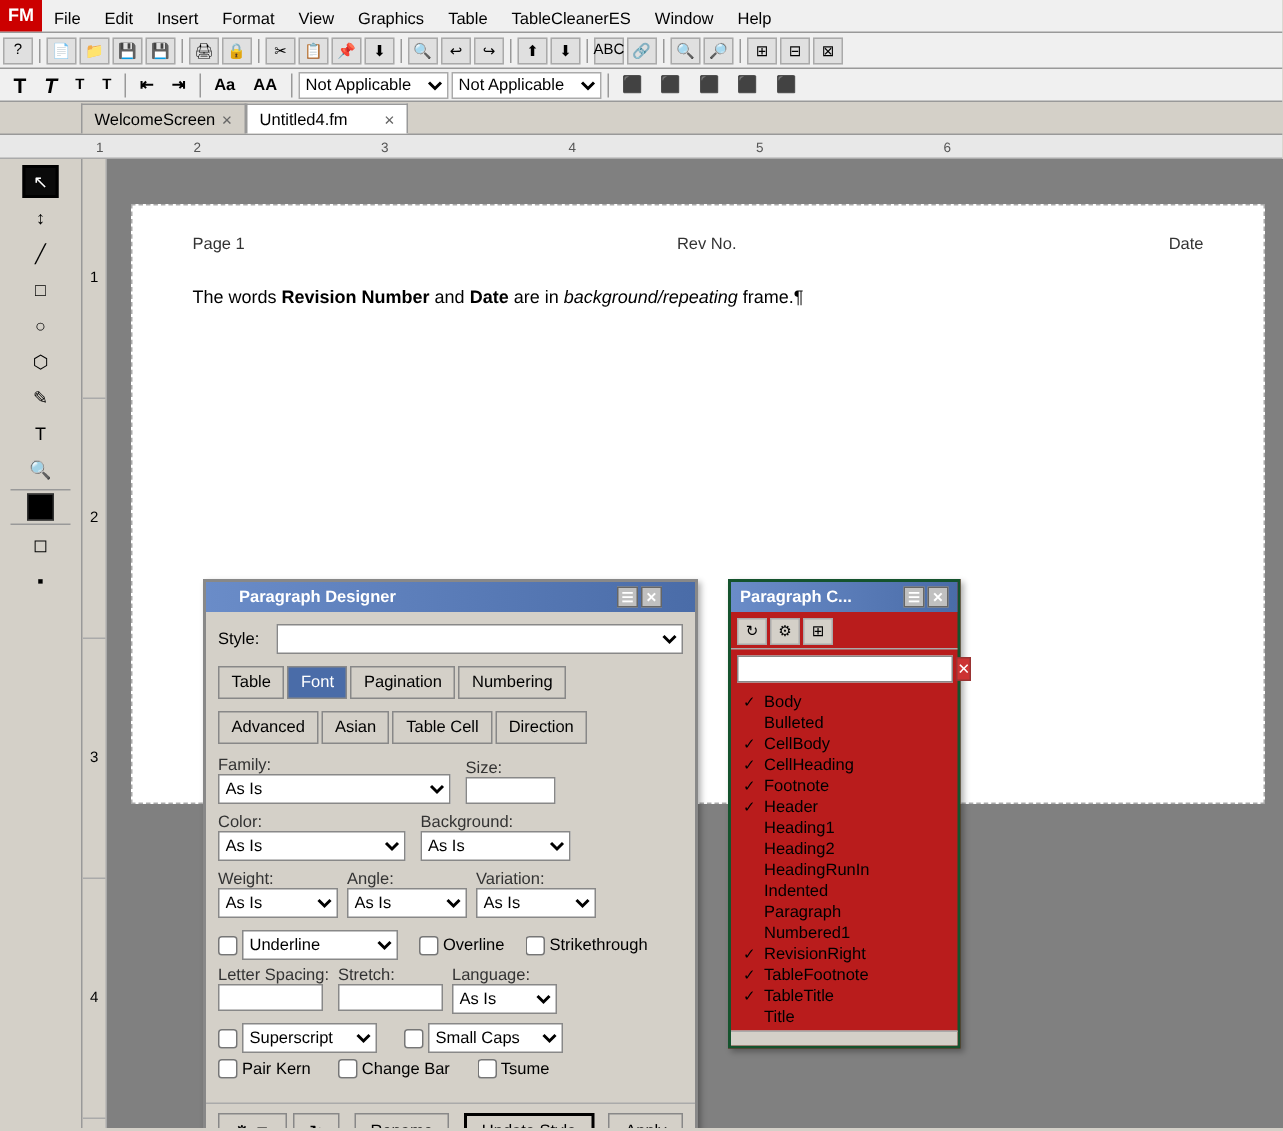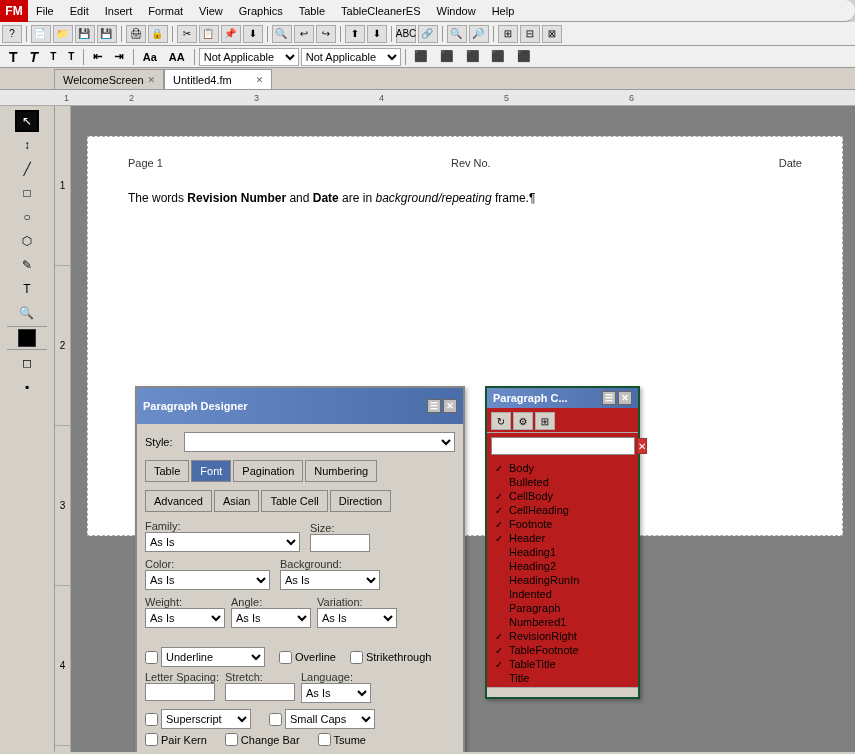--- a/index.html
+++ b/index.html
@@ -1,19 +1,19 @@
 <!DOCTYPE html>
 <html><head>
   <meta charset="utf-8">
   <style>
     * { box-sizing: border-box; margin: 0; padding: 0; }
     body { font-family: Arial, sans-serif; font-size: 11px; background: #d4d0c8; width: 855px; height: 754px; overflow: hidden; }
 
     
-    .menu-bar { background: #f0f0f0; border-bottom: 1px solid #999; display: flex; align-items: center; height: 22px; border-radius: 10px; }
+    .menu-bar { background: #f0f0f0; border-bottom: 1px solid #999; display: flex; align-items: flex-end; height: 22px; }
     .menu-bar-logo { width: 28px; height: 22px; background: #cc0000; display: flex; align-items: center; justify-content: center; color: white; font-weight: bold; font-size: 12px; }
     .menu-item { padding: 2px 8px; cursor: pointer; font-size: 11px; }
 
     
     .toolbar { background: #f0f0f0; border-bottom: 1px solid #999; height: 24px; display: flex; align-items: center; padding: 0 2px; gap: 2px; }
     .toolbar-btn { width: 20px; height: 18px; background: #e0e0e0; border: 1px solid #aaa; display: flex; align-items: center; justify-content: center; cursor: pointer; font-size: 10px; }
     .toolbar-separator { width: 1px; height: 16px; background: #999; margin: 0 2px; }
 
     
     .tabs-bar { background: #d4d0c8; display: flex; align-items: flex-end; height: 22px; padding-left: 54px; border-bottom: 1px solid #999; }
@@ -34,21 +34,21 @@
     .color-box { width: 18px; height: 18px; background: black; border: 1px solid #333; }
 
     
     .doc-area { flex: 1; background: #808080; overflow: auto; position: relative; }
     .doc-page { background: white; margin: 20px auto; width: 756px; min-height: 400px; padding: 20px 40px; position: relative; font-size: 12px; }
     .page-header { display: flex; justify-content: space-between; margin-bottom: 20px; font-size: 11px; color: #333; }
     .doc-content { font-size: 12px; line-height: 1.6; }
 
     
     .para-designer { position: absolute; top: 280px; left: 80px; width: 330px; background: #d4d0c8; border: 2px solid #888; box-shadow: 2px 2px 4px rgba(0,0,0,0.3); z-index: 100; }
-    .dialog-titlebar { background: linear-gradient(to right, #6a8cc8, #4a6ca8); color: white; padding: 3px 6px; display: flex; justify-content: space-between; align-items: center; font-size: 11px; font-weight: bold; height: 36px; }
+    .dialog-titlebar { background: linear-gradient(to right, #6a8cc8, #4a6ca8); color: white; padding: 3px 22px; display: flex; justify-content: space-between; align-items: center; font-size: 11px; font-weight: bold; height: 20px; }
     .dialog-title-btns { display: flex; gap: 2px; }
     .title-btn { width: 14px; height: 14px; background: #c0c0c0; border: 1px solid #666; display: flex; align-items: center; justify-content: center; font-size: 9px; cursor: pointer; }
 
     .dialog-body { padding: 8px; }
     .style-row { display: flex; align-items: center; margin-bottom: 8px; gap: 4px; }
     .style-label { font-size: 11px; width: 35px; }
     .style-dropdown { flex: 1; height: 20px; border: 1px solid #888; background: white; font-size: 11px; }
 
     .tabs-row { display: flex; gap: 2px; margin-bottom: 8px; }
     .dialog-tab { padding: 3px 8px; font-size: 11px; border: 1px solid #888; background: #d4d0c8; cursor: pointer; height: 22px; }
@@ -283,21 +283,21 @@
             </select>
           </div>
           <div>
             <div class="form-label">Background:</div>
             <select class="form-select" style="width:100px;">
               <option>As Is</option>
             </select>
           </div>
         </div>
 
-        <div style="display:flex;gap:6px;margin-bottom:19px;">
+        <div style="display:flex;gap:6px;margin-bottom:8px;">
           <div>
             <div class="form-label">Weight:</div>
             <select class="form-select" style="width:80px;">
               <option>As Is</option>
             </select>
           </div>
           <div>
             <div class="form-label">Angle:</div>
             <select class="form-select" style="width:80px;">
               <option>As Is</option>

